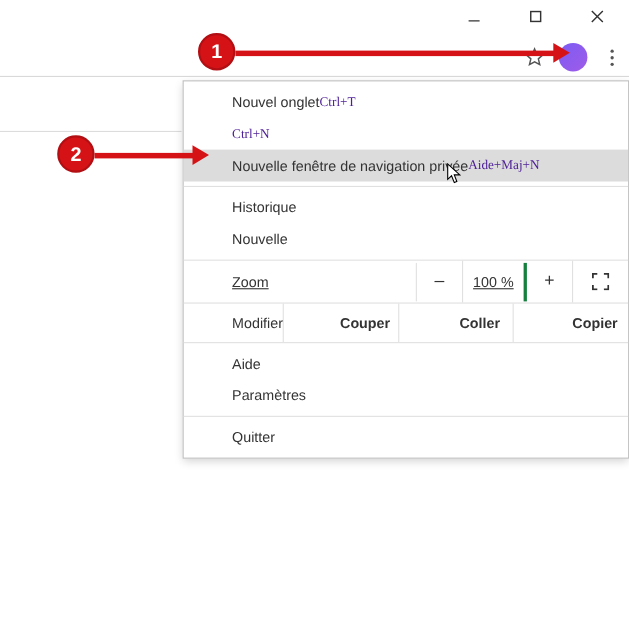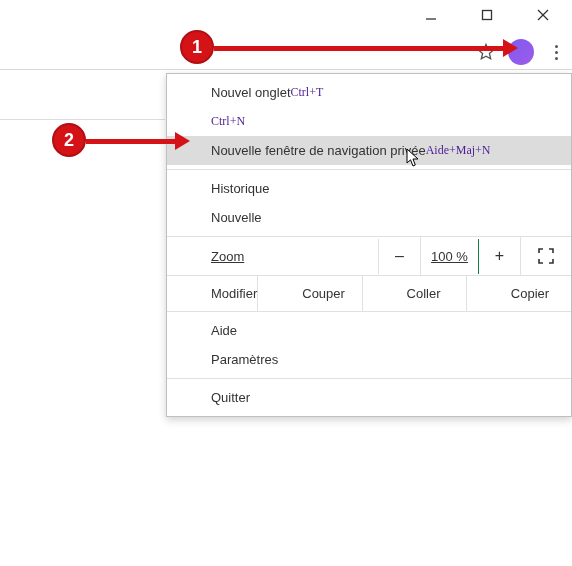--- a/index.html
+++ b/index.html
@@ -70,32 +70,33 @@
     align-items: center;
     border-bottom: 1px solid #e0e0e0;
   }
   .zoom-label { flex: 1; padding: 10px 0 10px 44px; border-right: 1px solid #e0e0e0; text-decoration: underline; }
   .z-btn {
     width: 42px; text-align: center; font-size: 16px;
     border-right: 1px solid #e0e0e0; padding: 10px 0;
   }
   .z-val {
     width: 58px; text-align: center;
-    border-right: 1px solid #15803d; padding: 10px 0; text-decoration: underline;
+    border-right: 3px solid #15803d; padding: 10px 0; text-decoration: underline;
   }
   .z-full { width: 50px; display:flex; align-items:center; justify-content:center; padding: 10px 0; }
   .edit-row {
     display: flex; align-items: stretch;
     border-bottom: 1px solid #e0e0e0;
     gap: 44px;
   }
   .edit-label { flex:1; padding: 10px 0 10px 44px; border-right: 1px solid #e0e0e0; }
   .edit-btn {
-    width: 70px; text-align:left; padding: 10px 0;
+    width: 70px; text-align:center; padding: 10px 0;
     border-right: 1px solid #e0e0e0;
+    font-weight: bold;
   }
   .edit-btn:last-child { border-right:none; }
   .badge {
     position: absolute;
     width: 34px; height: 34px;
     background: #d51317;
     border: 2px solid #b10f13;
     border-radius: 50%;
     color: #fff;
     font-weight: bold;

